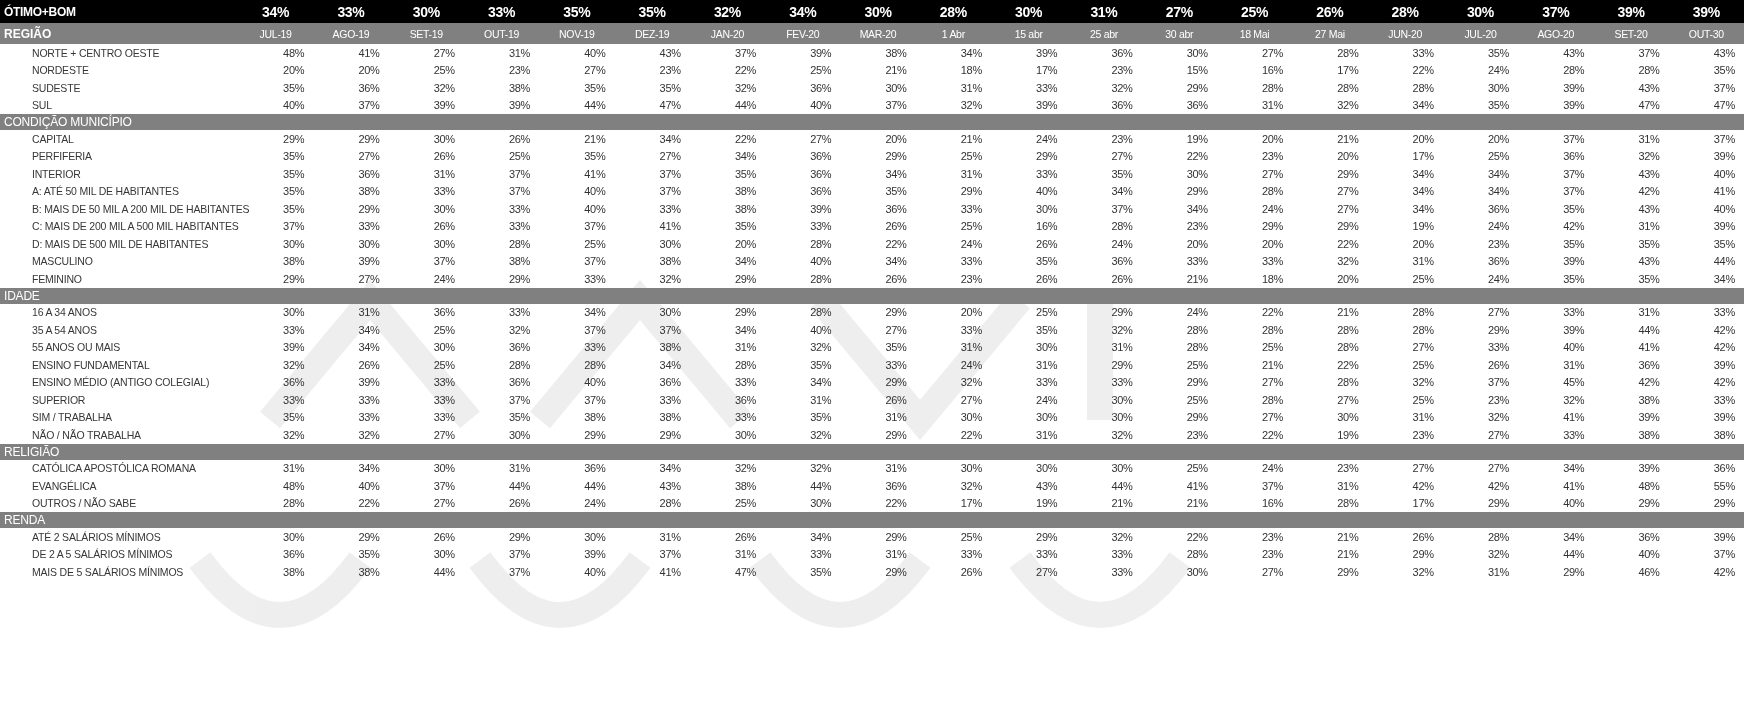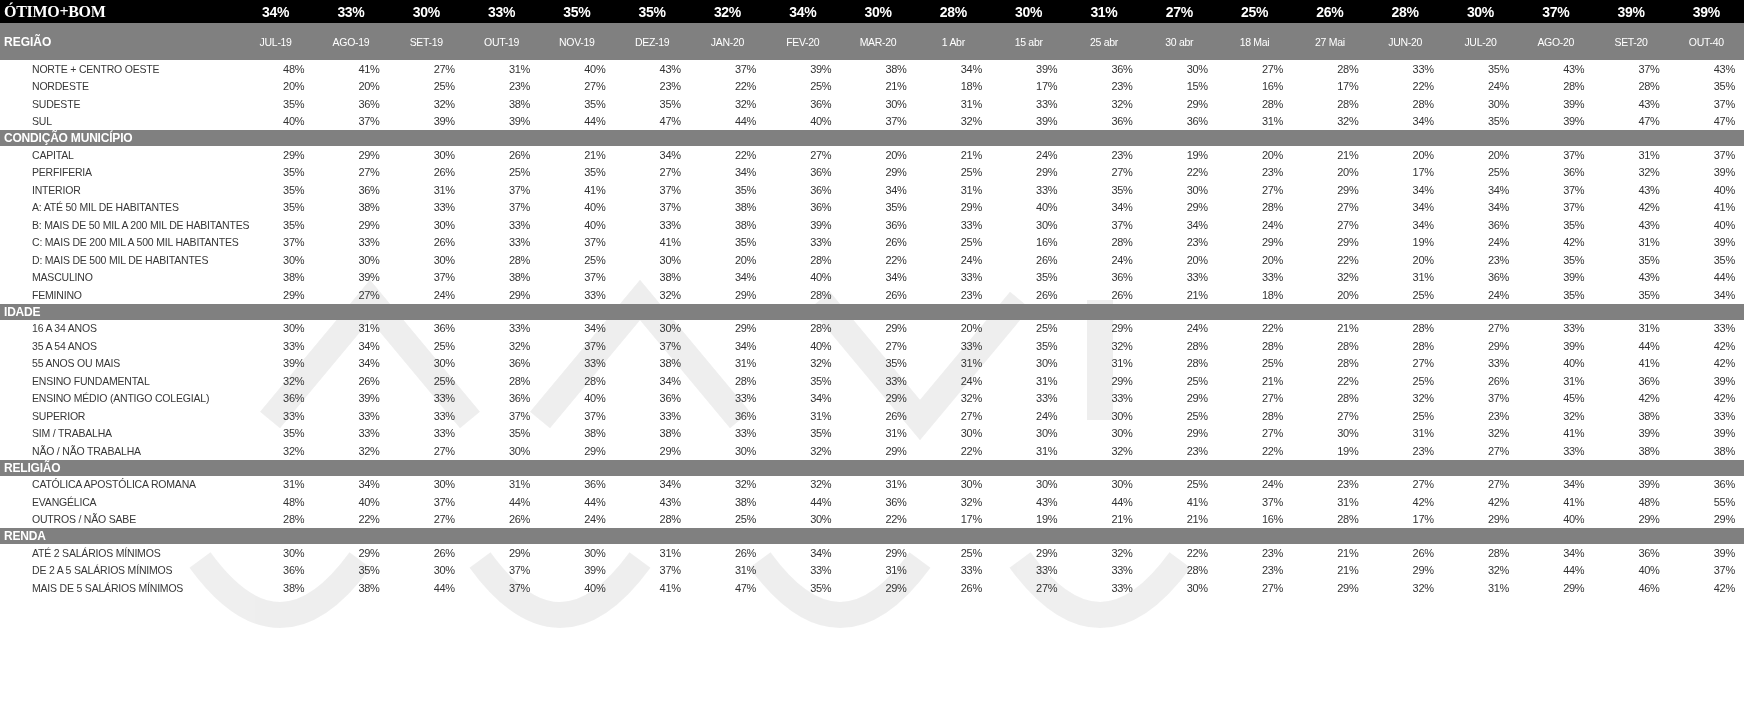--- a/index.html
+++ b/index.html
@@ -11,29 +11,29 @@
   }
   .wm { position:absolute; z-index:0; pointer-events:none; }
   .rows { position:relative; z-index:1; }
   .row {
     display:grid;
     grid-template-columns:238px repeat(20, 1fr);
     align-items:center;
   }
   .title-row { background:#000000; height:23px; }
   .title-label {
-    color:#ffffff; font-weight:bold; font-size:16px;
-    padding-left:4px; letter-spacing:-0.3px; white-space:nowrap;font-family:Liberation Serif, serif;
+    color:#ffffff; font-weight:bold; font-size:12px;
+    padding-left:4px; letter-spacing:-0.3px; white-space:nowrap;
   }
   .title-val { color:#ffffff; font-weight:bold; font-size:14px; text-align:center; letter-spacing:-0.3px; }
-  .colhead-row { background:#808080; height:37px; }
+  .colhead-row { background:#808080; height:21px; }
   .colhead-label { color:#ffffff; font-weight:bold; font-size:12px; padding-left:4px; white-space:nowrap; }
   .colhead-val { color:#ffffff; font-weight:normal; font-size:10.5px; text-align:center; letter-spacing:-0.3px; white-space:nowrap; }
   .section-row { background:#808080; height:16px; display:flex; align-items:center; }
-  .section-label { color:#ffffff; font-weight:bold; font-size:12px; padding-left:4px; white-space:nowrap; letter-spacing:-0.2px; }
+  .section-label { color:#ffffff; font-weight:normal; font-size:12px; padding-left:4px; white-space:nowrap; letter-spacing:-0.2px; }
   .data-row { height:17.5px; background:transparent;gap:36px; }
   .data-label {
     color:#373737; font-size:10.5px; padding-left:32px;
     white-space:nowrap; letter-spacing:-0.2px;
   }
   .data-val { color:#333333; font-size:11px; text-align:center; letter-spacing:-0.3px; }
 </style>
 </head>
 <body>
 
@@ -89,21 +89,21 @@
         <div class="colhead-val">1 Abr</div>
         <div class="colhead-val">15 abr</div>
         <div class="colhead-val">25 abr</div>
         <div class="colhead-val">30 abr</div>
         <div class="colhead-val">18 Mai</div>
         <div class="colhead-val">27 Mai</div>
         <div class="colhead-val">JUN-20</div>
         <div class="colhead-val">JUL-20</div>
         <div class="colhead-val">AGO-20</div>
         <div class="colhead-val">SET-20</div>
-        <div class="colhead-val">OUT-40</div>
+        <div class="colhead-val">OUT-30</div>
       </div>
       <div class="row data-row">
         <div class="data-label">NORTE + CENTRO OESTE</div>
         <div class="data-val">48%</div>
         <div class="data-val">41%</div>
         <div class="data-val">27%</div>
         <div class="data-val">31%</div>
         <div class="data-val">40%</div>
         <div class="data-val">43%</div>
         <div class="data-val">37%</div>

